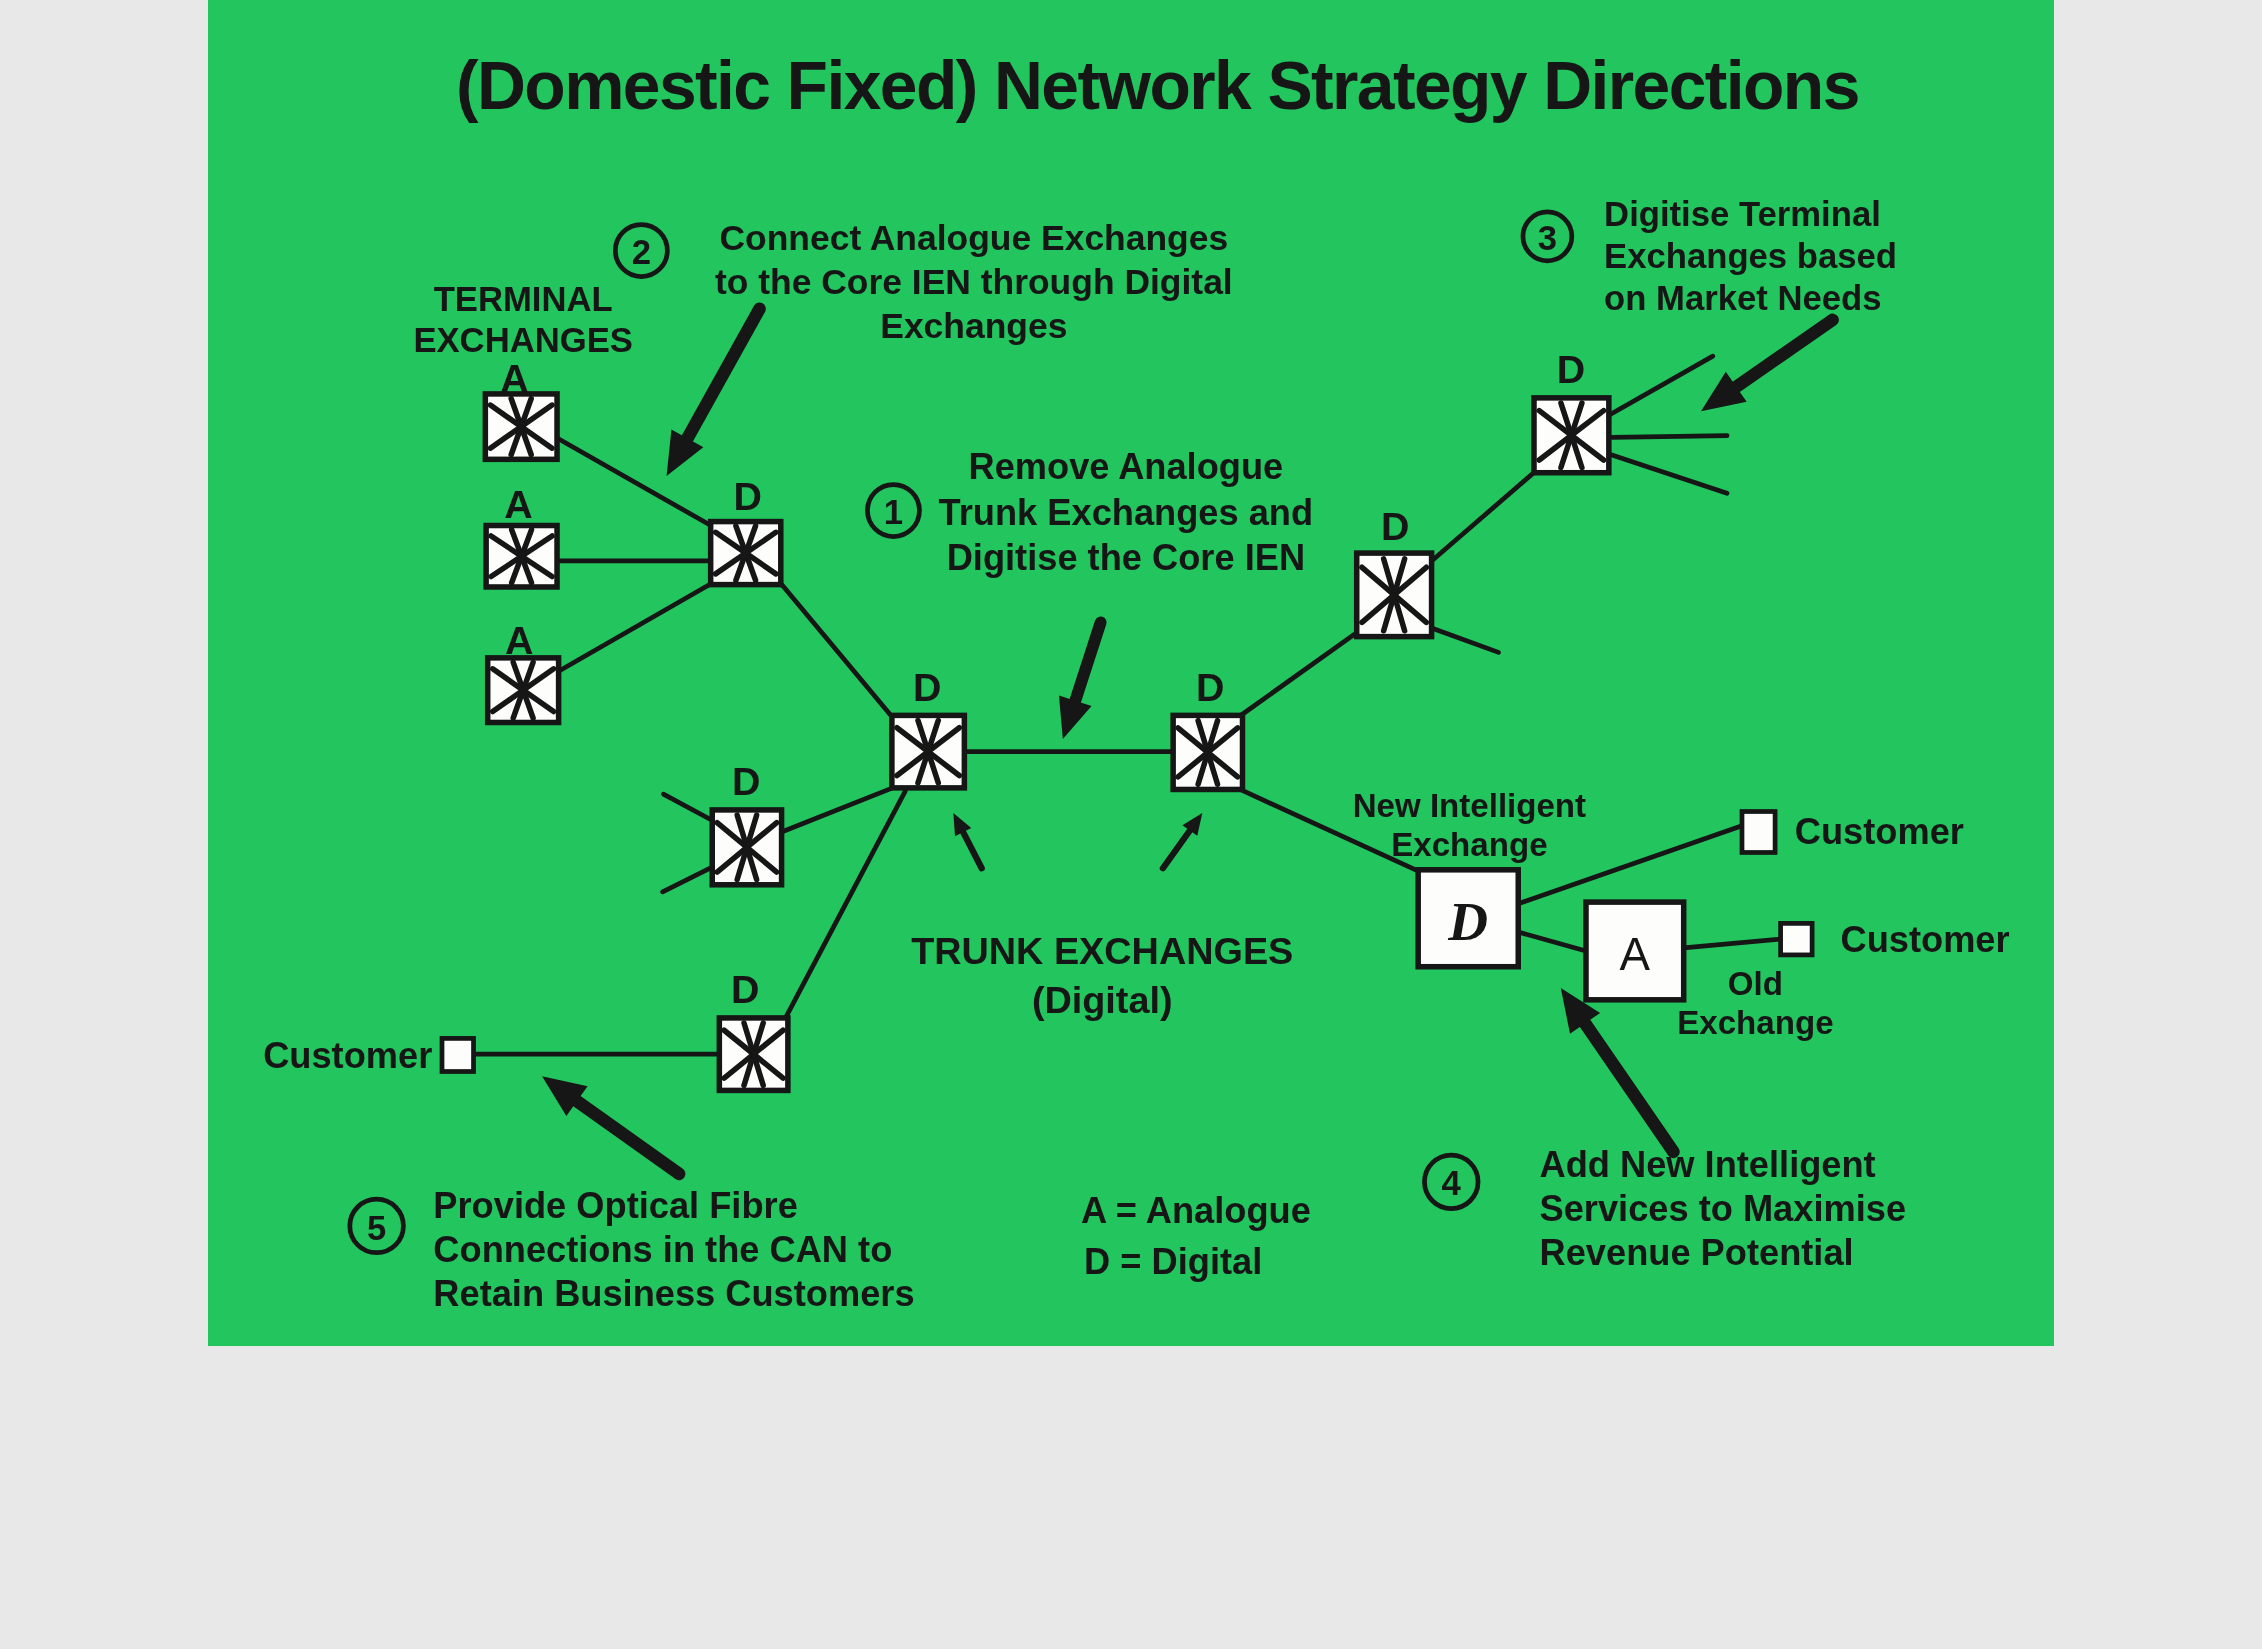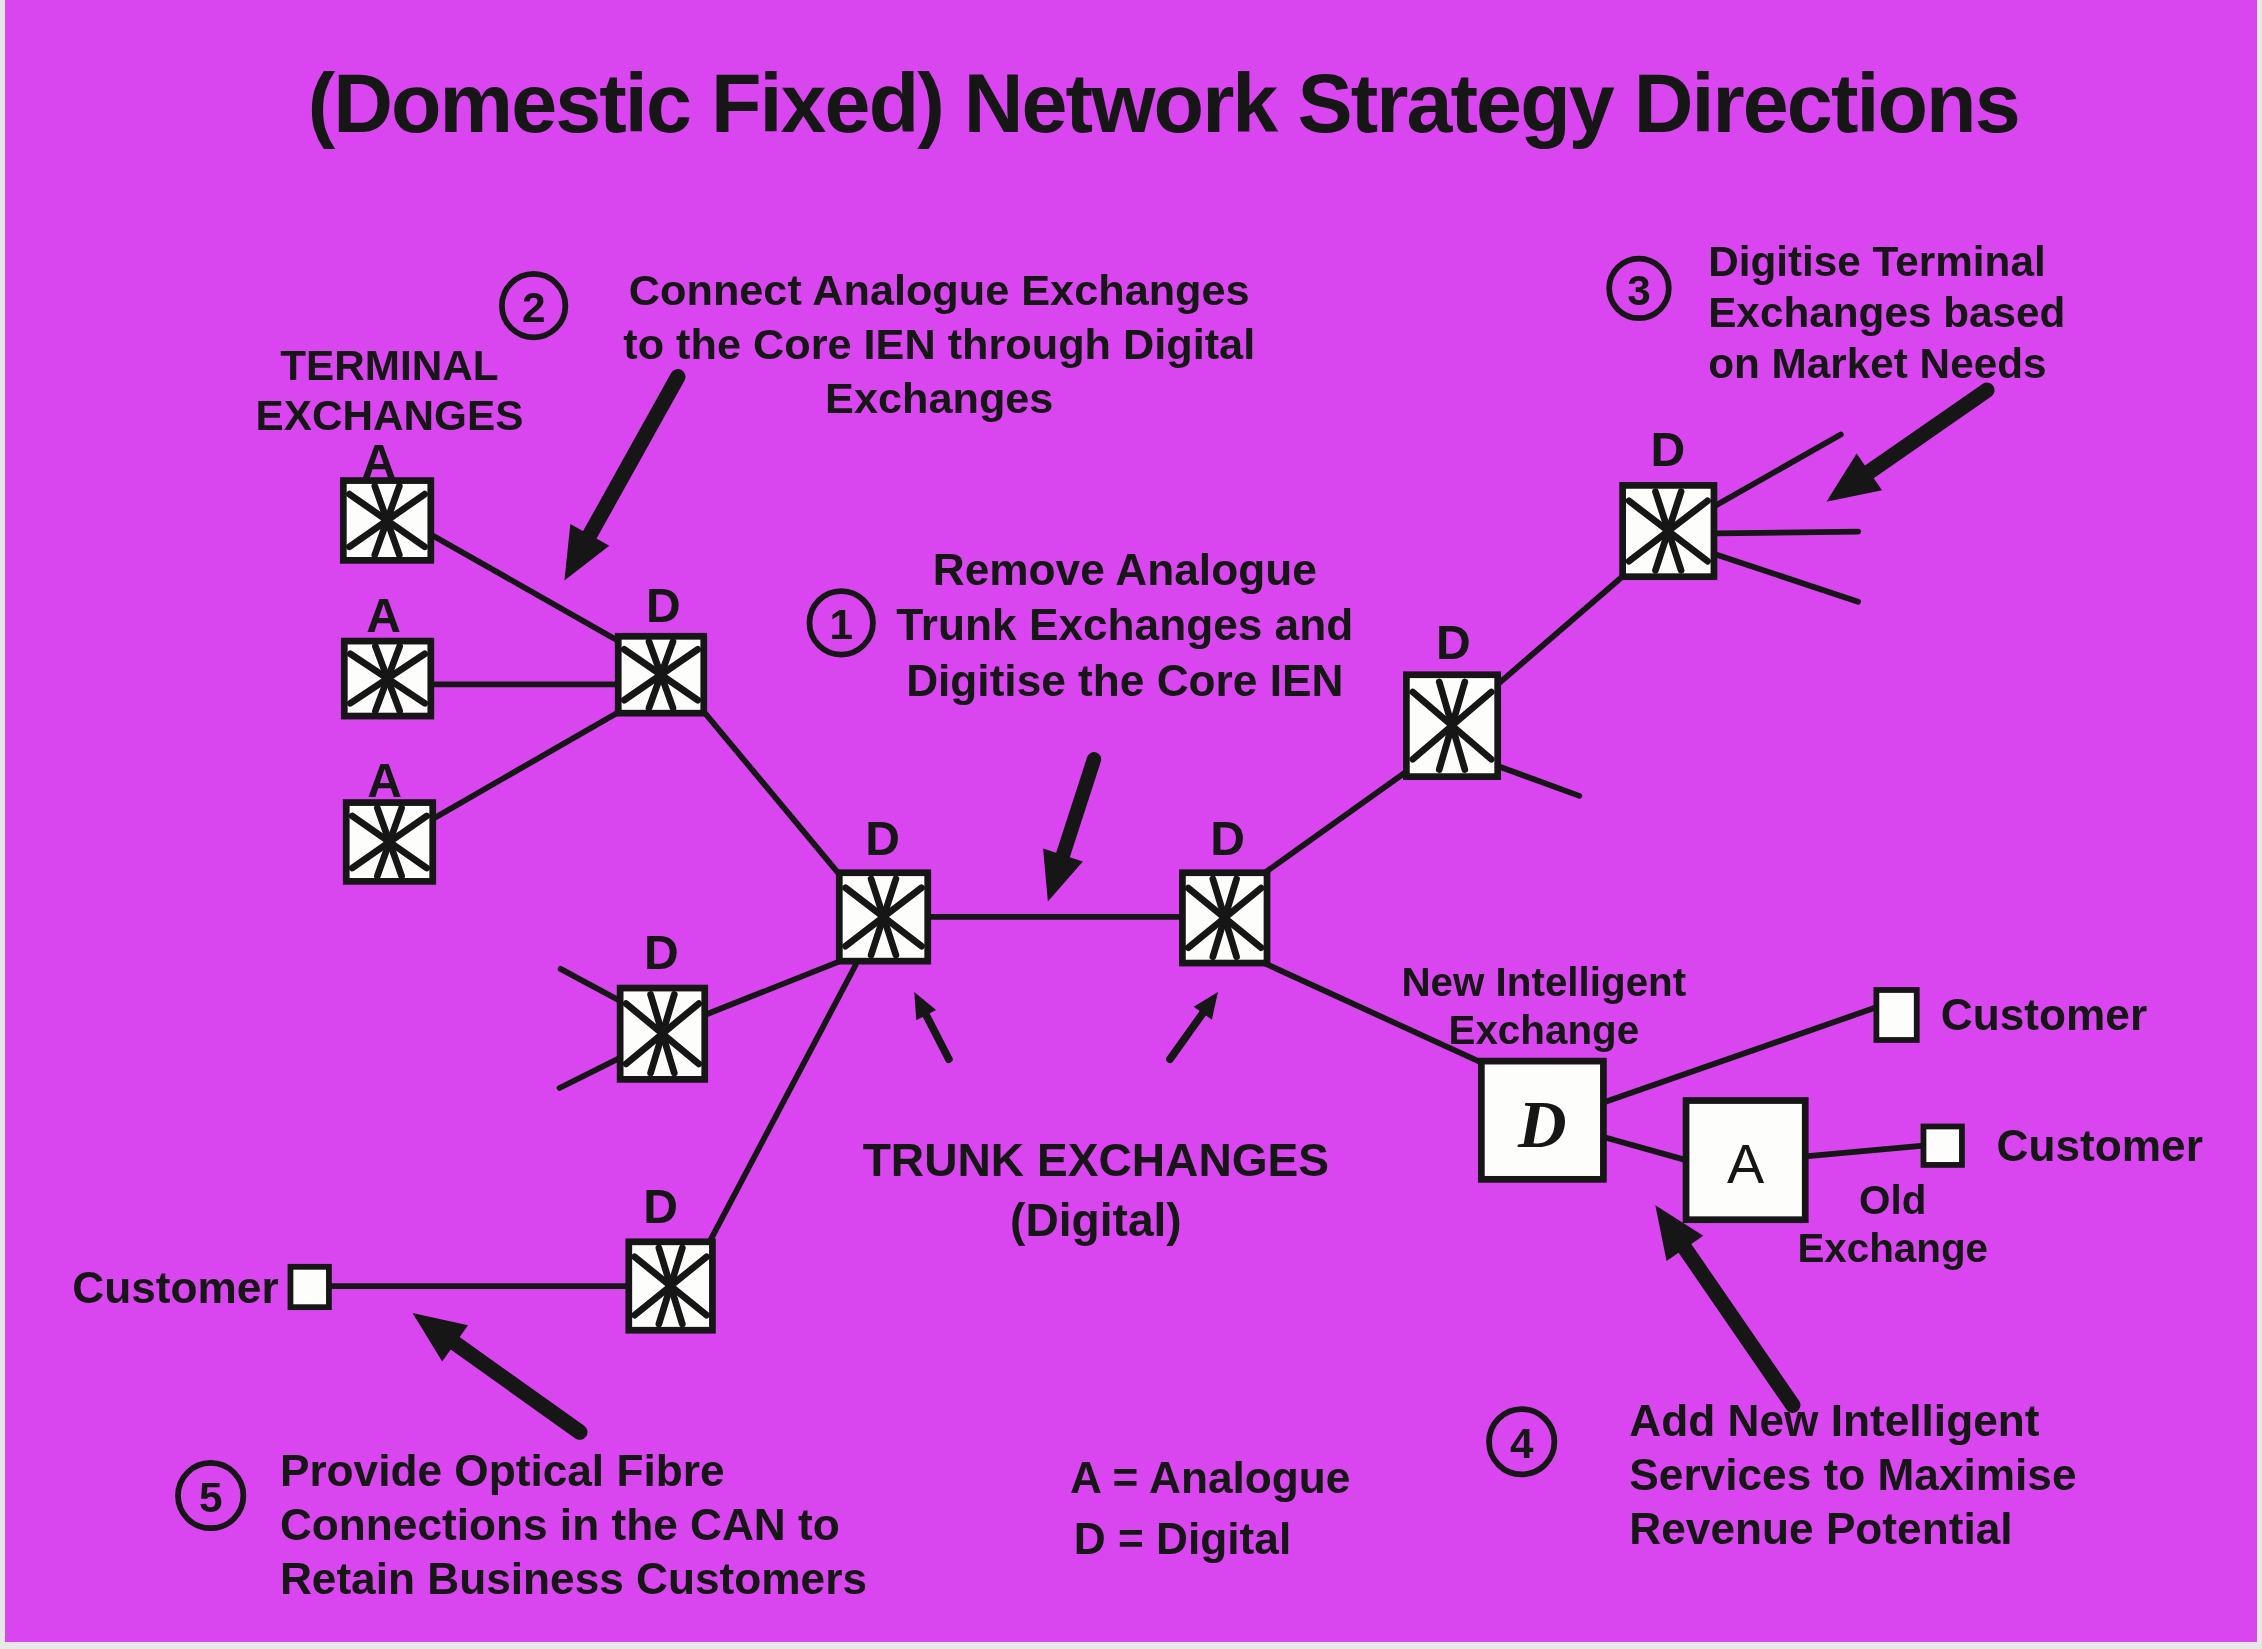--- a/index.html
+++ b/index.html
@@ -1,16 +1,16 @@
 <!DOCTYPE html>
 <html><head>
 <meta charset="utf-8">
 <style>
   html,body{margin:0;padding:0;background:#e8e8e8;}
-  .stage{width:2252px;max-width:100%;margin:0 auto;background:#d946ef;}
+  .stage{width:1846px;max-width:100%;margin:0 auto;background:#22c55e;}
   svg{display:block;width:100%;height:auto;}
   text{font-family:"Liberation Sans",sans-serif;font-weight:bold;fill:#161616;}
   .inner-a{font-weight:400;font-family:"Liberation Sans",sans-serif;}
   .inner-d{font-family:"Liberation Serif",serif;font-style:italic;font-weight:600;}
   .ttl{letter-spacing:-2px;}
 </style>
 </head>
 <body>
 
 <div class="stage">

